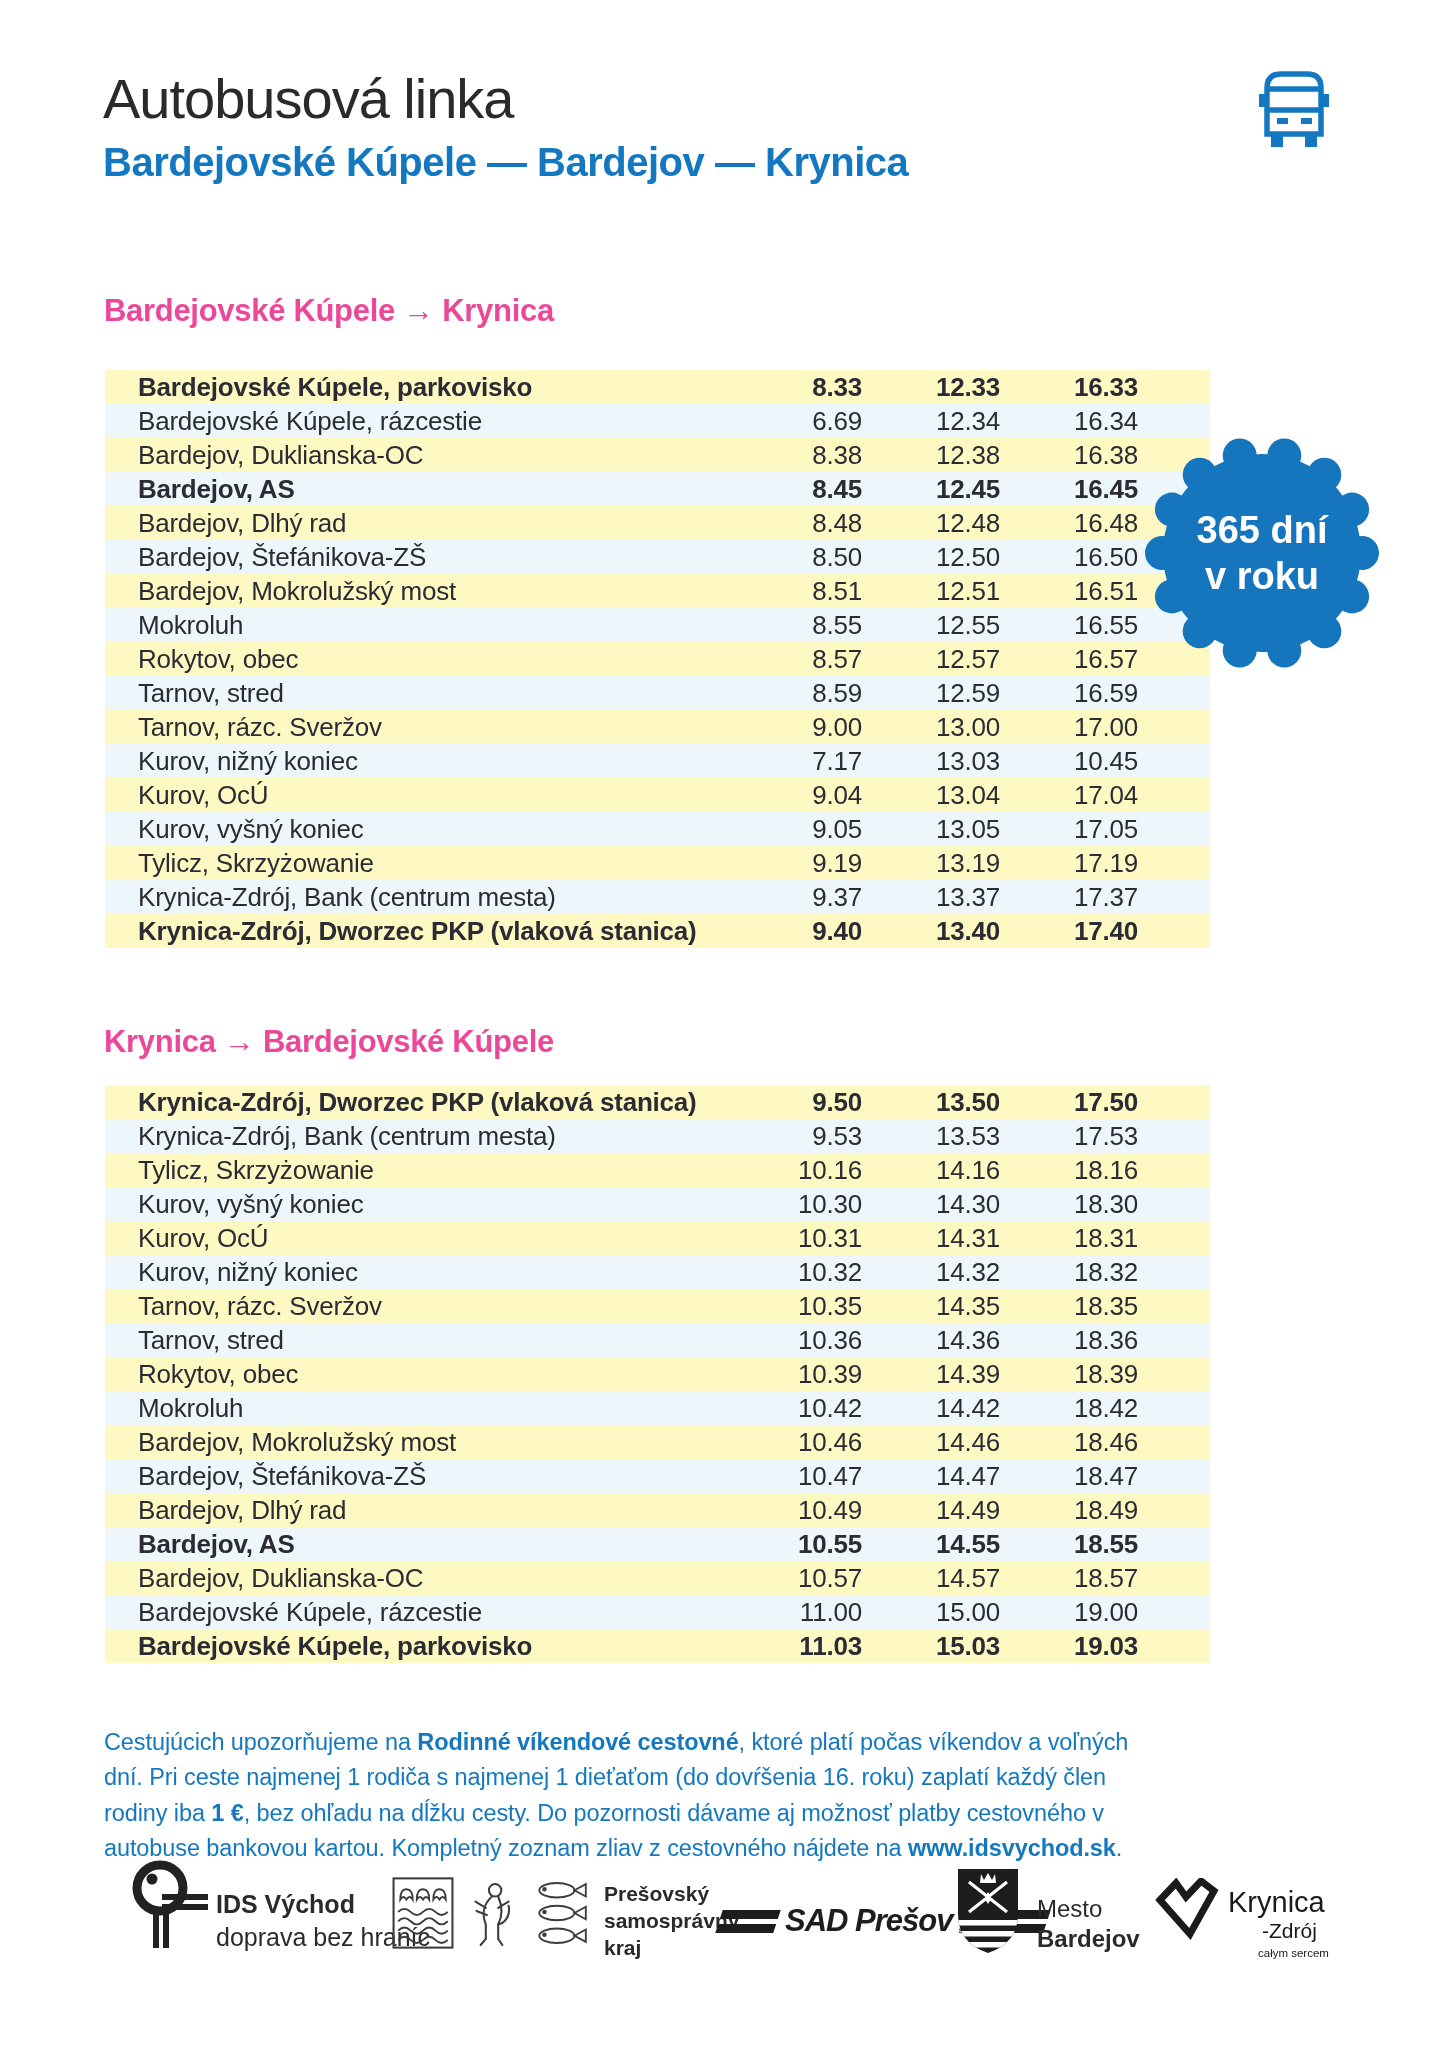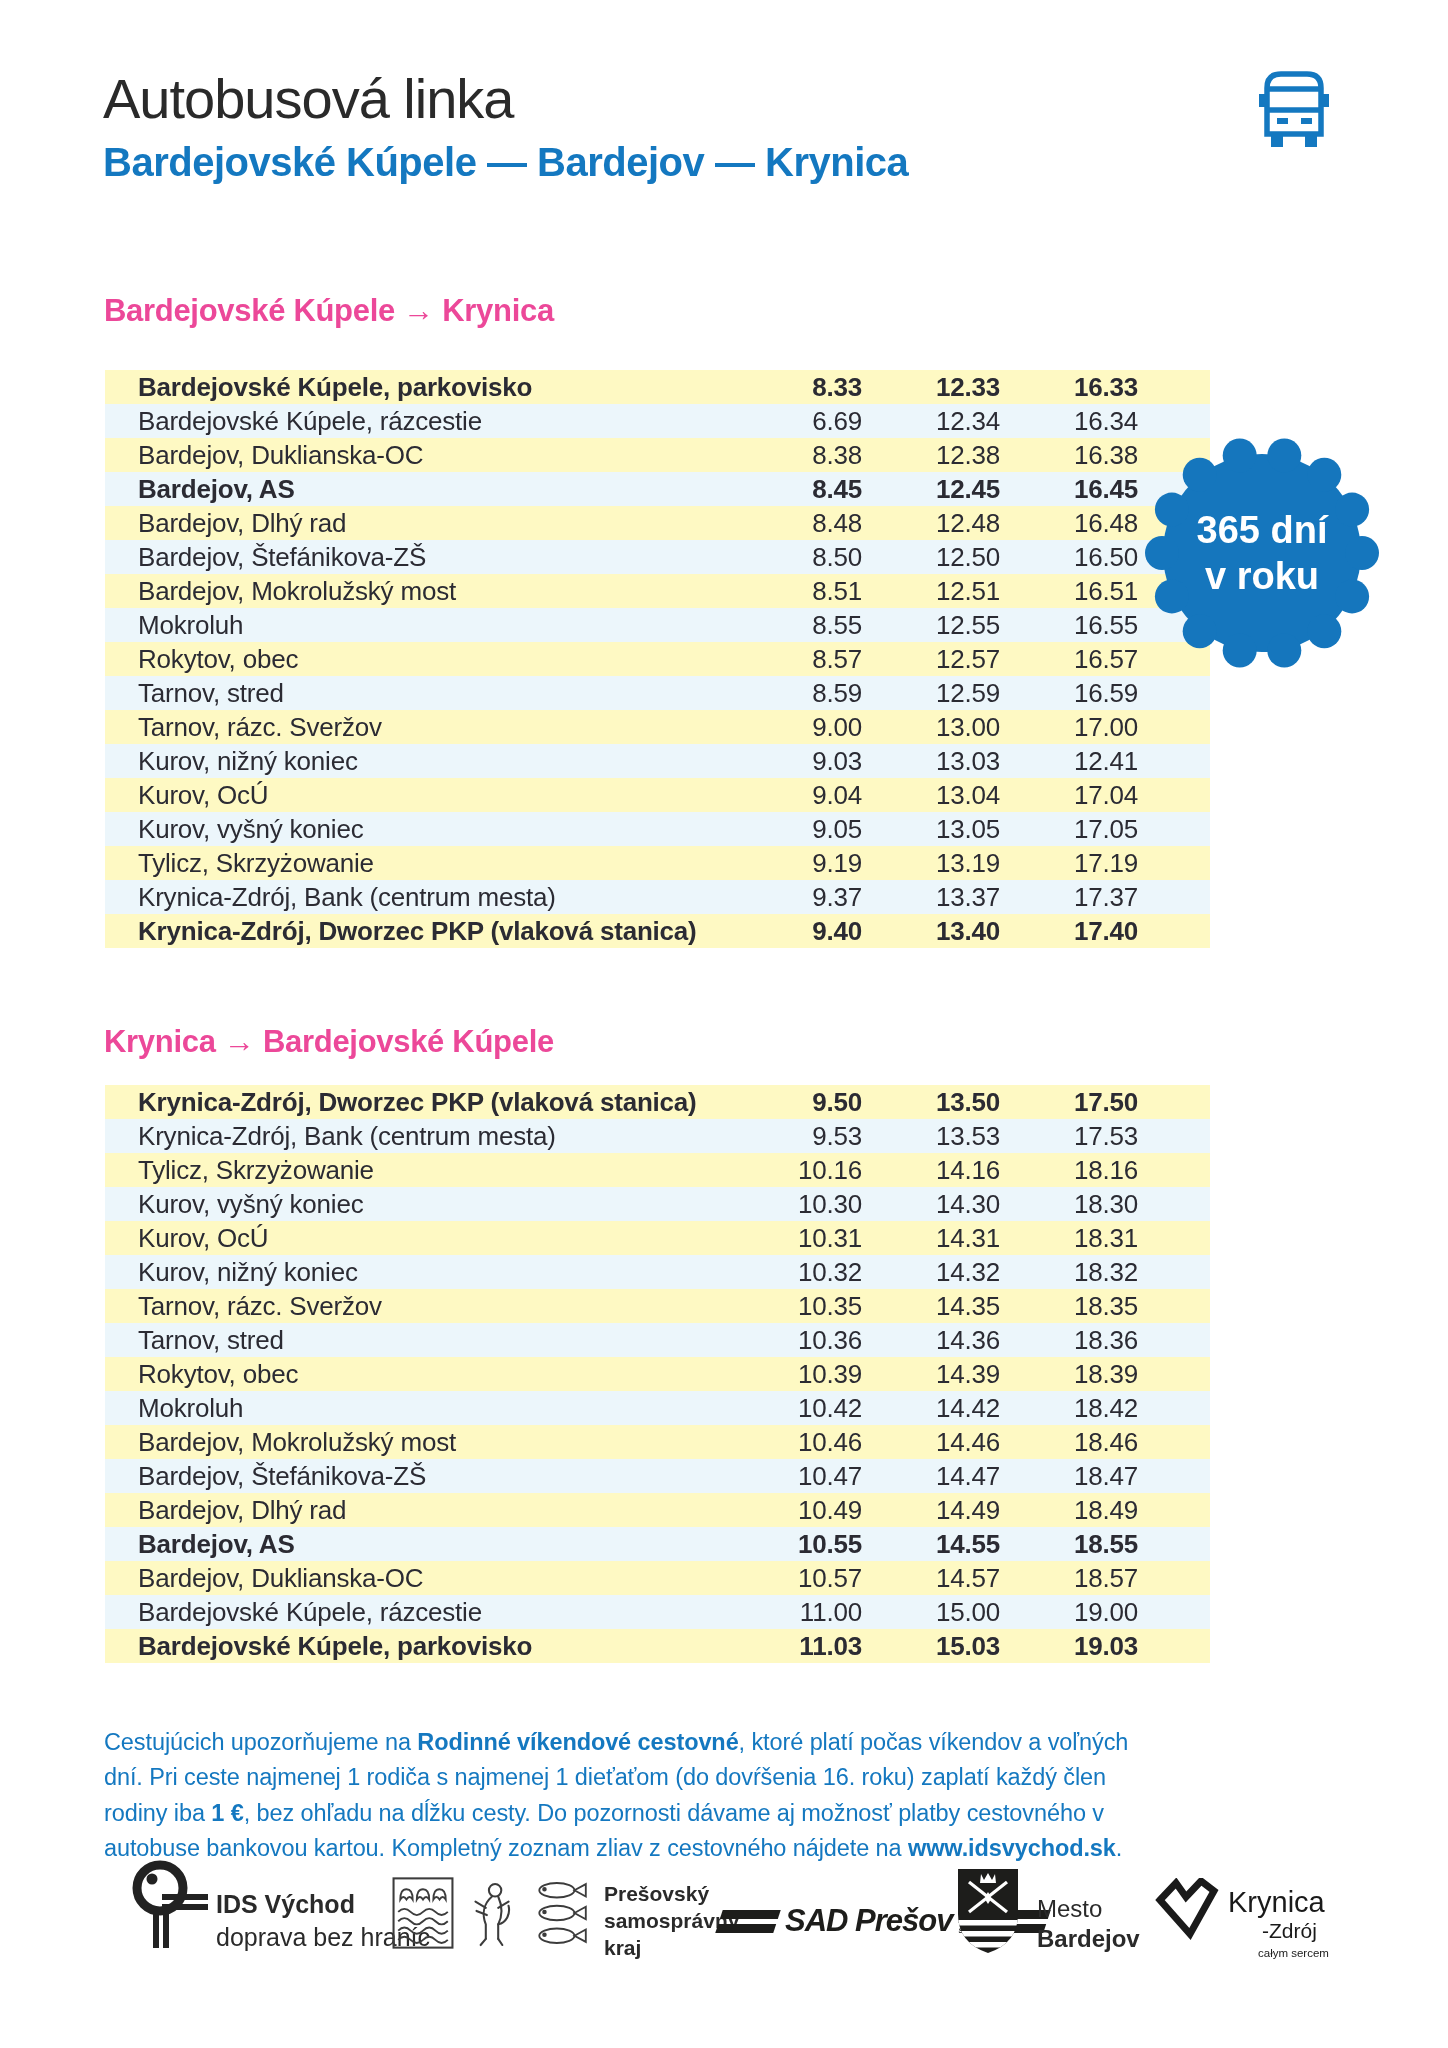--- a/index.html
+++ b/index.html
@@ -155,23 +155,23 @@
         <span class="time">16.59</span>
       </div>
       <div class="t-row odd">
         <span class="stop">Tarnov, rázc. Sveržov</span>
         <span class="time">9.00</span>
         <span class="time">13.00</span>
         <span class="time">17.00</span>
       </div>
       <div class="t-row even">
         <span class="stop">Kurov, nižný koniec</span>
-        <span class="time">9.03</span>
+        <span class="time">7.17</span>
         <span class="time">13.03</span>
-        <span class="time">12.41</span>
+        <span class="time">10.45</span>
       </div>
       <div class="t-row odd">
         <span class="stop">Kurov, OcÚ</span>
         <span class="time">9.04</span>
         <span class="time">13.04</span>
         <span class="time">17.04</span>
       </div>
       <div class="t-row even">
         <span class="stop">Kurov, vyšný koniec</span>
         <span class="time">9.05</span>

